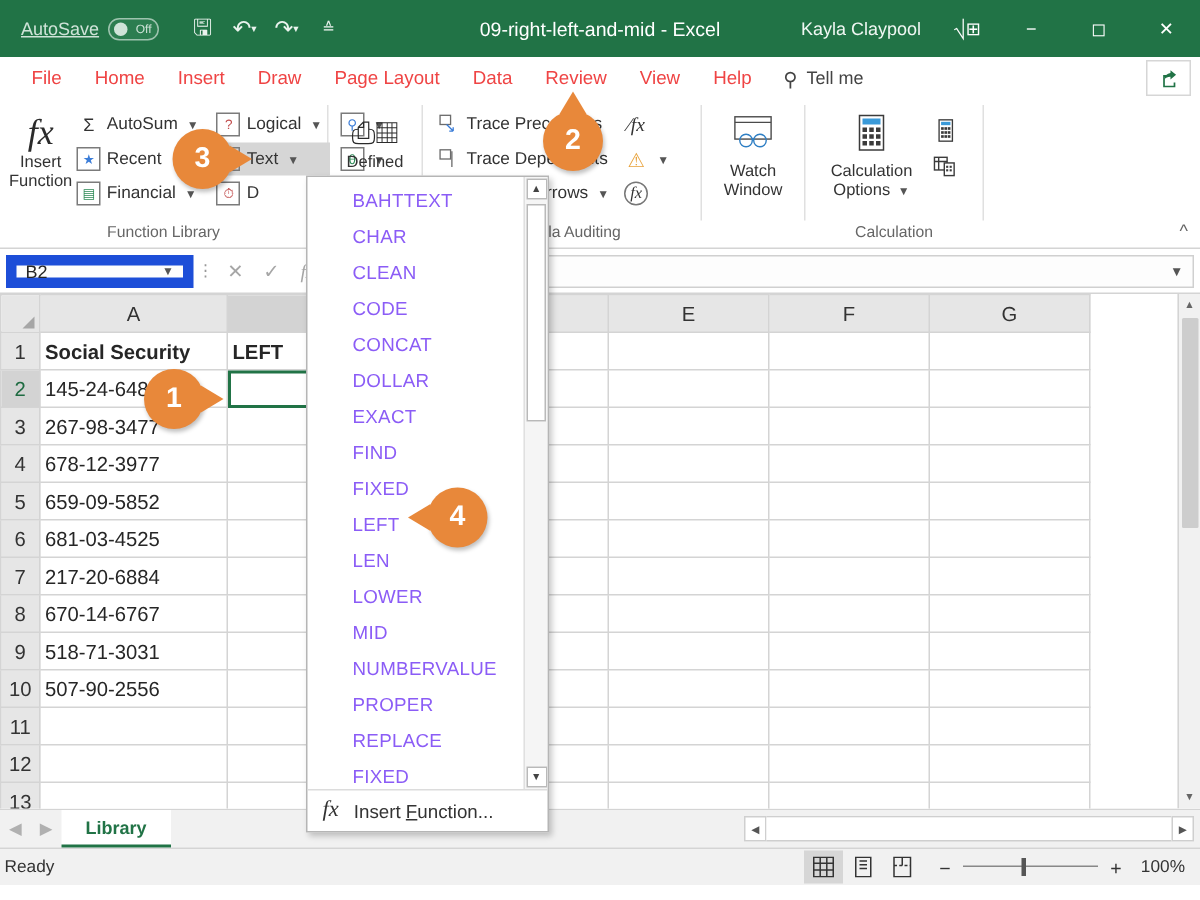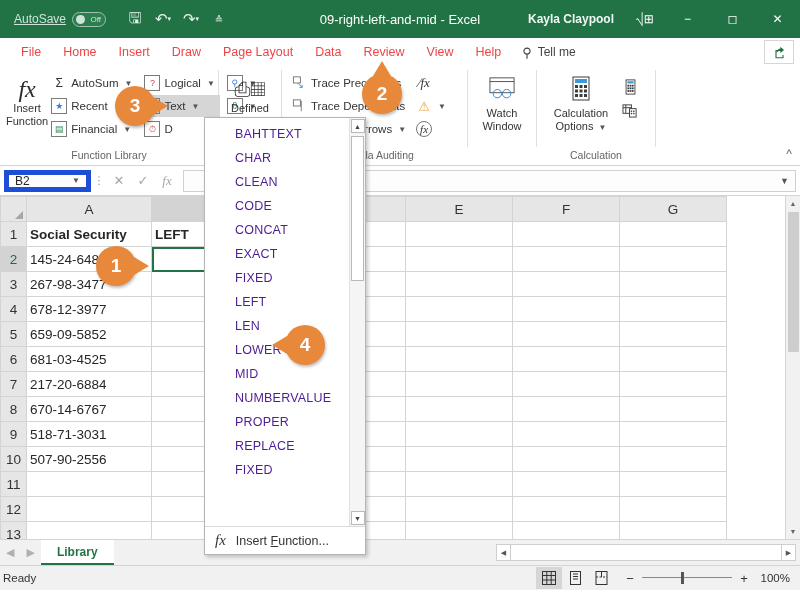--- a/index.html
+++ b/index.html
@@ -25,21 +25,21 @@
   }
   .toggle .knob { width:9px;height:9px;border-radius:50%;background:#cfe3d8; margin-left:3px;}
   .toggle .off { position:absolute; right:4px; font-size:8px; color:#cfe3d8; }
   .tb-icons { display:flex; align-items:center; gap:2px; margin-left:16px; }
   .tb-ic { width:26px;height:26px;display:flex;align-items:center;justify-content:center;
            color:#eaf3ee; font-size:15px; cursor:pointer;}
   .tb-title {
     position:absolute; left:0; right:0; text-align:center;
     font-size:13px; color:#ffffff; pointer-events:none;
   }
-  .tb-user { position:absolute; right:186px; font-size:12px; color:#f0f7f3;font-weight:bold; }
+  .tb-user { position:absolute; right:186px; font-size:12px; color:#f0f7f3; }
   .tb-right { position:absolute; right:0; top:0; height:38px; display:flex; align-items:center; }
   .tb-btn { width:45px; height:38px; display:flex;align-items:center;justify-content:center;
             color:#fff; cursor:pointer; }
   .tb-btn.share { width:40px; }
 
   
   .tabs {
     height:28px; background:#fff; display:flex; align-items:stretch;
     border-bottom:0px; position:relative; padding-left:10px;
   }
@@ -93,21 +93,21 @@
   .ribbon-collapse {
     position:absolute; right:8px; bottom:4px; font-size:12px; color:#666; cursor:pointer;
   }
 
   
   .fbar {
     height:30px; background:#fff; display:flex; align-items:center;
     border-bottom:1px solid #d4d4d4; padding:0 4px; gap:0;
   }
   .namebox {
-    width:87px; height:22px; border:5px solid #1d4ed8; background:#fdfdfd;
+    width:125px; height:22px; border:7px solid #1d4ed8; background:#fdfdfd;
     display:flex; align-items:center; padding:0 6px; font-size:12px; cursor:pointer;
   }
   .namebox .nb-txt { flex:1; }
   .namebox .nb-car { font-size:8px; color:#555; }
   .fb-dots { width:16px; text-align:center; color:#999; font-size:11px; letter-spacing:0; }
   .fb-btns { display:flex; gap:0; }
   .fb-btn { width:24px;height:22px;display:flex;align-items:center;justify-content:center;
             color:#a6a6a6; font-size:13px; cursor:pointer;}
   .fb-input {
     flex:1; height:22px; border:1px solid #d0d0d0; background:#fdfdfd; margin-left:4px;
@@ -185,21 +185,21 @@
 
   
   .dropdown {
     position:absolute; left:204px; top:117px; width:162px; height:438px;
     background:#fff; border:1px solid #b5b5b5; box-shadow:2px 2px 4px rgba(0,0,0,.22);
     z-index:40; display:flex; flex-direction:column;
   }
   .dd-list { flex:1; overflow:hidden; position:relative; padding-top:4px;}
   .dd-item {
     height:24px; display:flex; align-items:center; padding-left:30px;
-    font-size:12.5px; color:#4c1d95; cursor:pointer; letter-spacing:.2px;
+    font-size:12.5px; color:#8b5cf6; cursor:pointer; letter-spacing:.2px;
   }
   .dd-scroll {
     position:absolute; right:0; top:0; bottom:0; width:16px; background:#f5f5f5;
     border-left:1px solid #e0e0e0; display:flex; flex-direction:column; align-items:center;
   }
   .dd-arrow { width:14px;height:14px;border:1px solid #b9b9b9;background:#fff;
               display:flex;align-items:center;justify-content:center;font-size:7px;color:#444;
               margin:1px 0; cursor:pointer;}
   .dd-thumb { width:13px; height:145px; background:#fff; border:1px solid #b9b9b9; margin-top:2px; cursor:pointer;}
   .dd-foot {
@@ -715,21 +715,23 @@
   </div>
 </div>
 
 <div class="dropdown">
   <div class="dd-list">
     <div class="dd-item">BAHTTEXT</div>
     <div class="dd-item">CHAR</div>
     <div class="dd-item">CLEAN</div>
     <div class="dd-item">CODE</div>
     <div class="dd-item">CONCAT</div>
+    <div class="dd-item">DOLLAR</div>
     <div class="dd-item">EXACT</div>
+    <div class="dd-item">FIND</div>
     <div class="dd-item">FIXED</div>
     <div class="dd-item">LEFT</div>
     <div class="dd-item">LEN</div>
     <div class="dd-item">LOWER</div>
     <div class="dd-item">MID</div>
     <div class="dd-item">NUMBERVALUE</div>
     <div class="dd-item">PROPER</div>
     <div class="dd-item">REPLACE</div>
     <div class="dd-item">FIXED</div>
 

